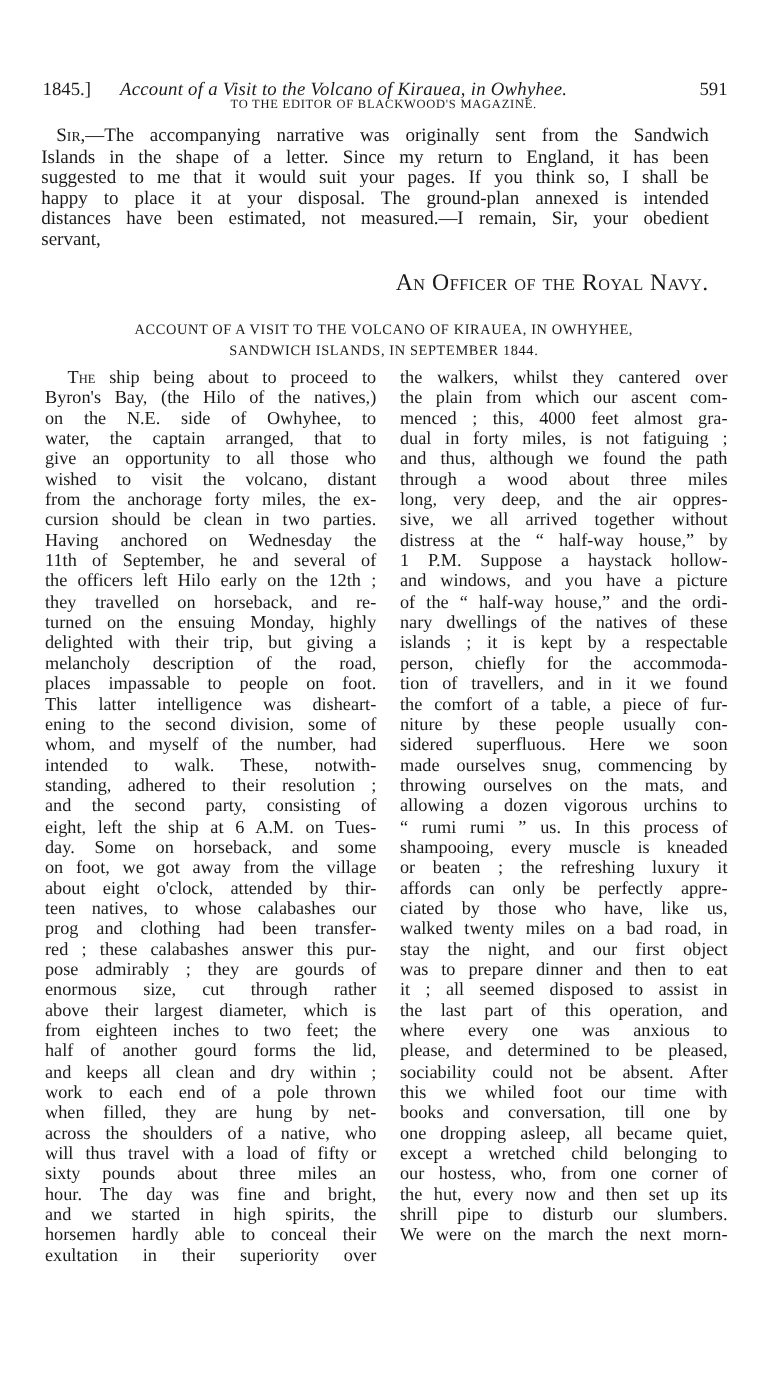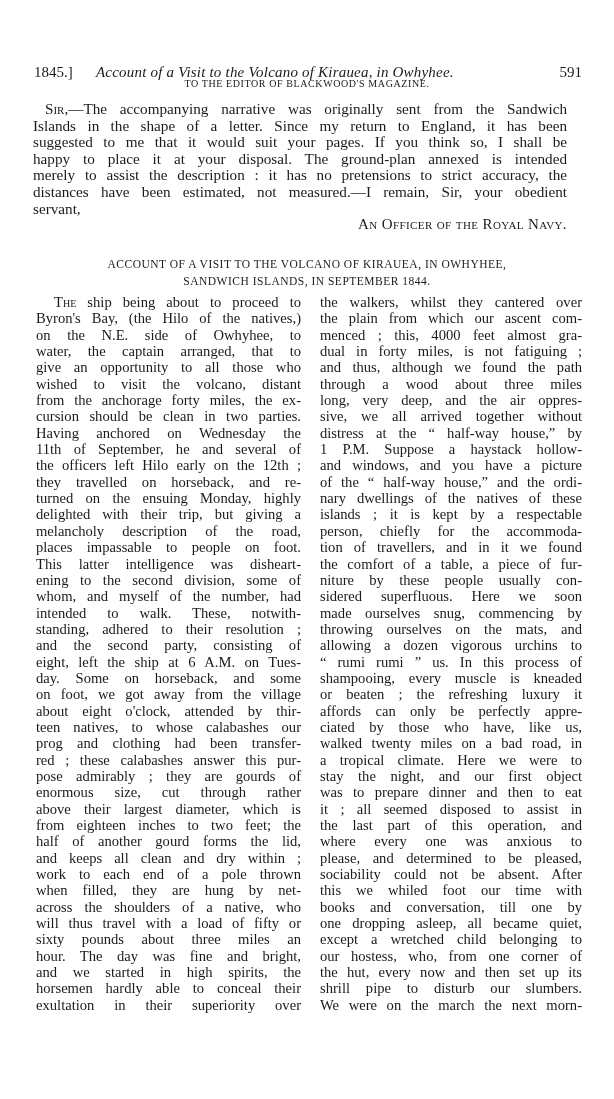--- a/index.html
+++ b/index.html
@@ -15,21 +15,21 @@
 
   .editor-head { position: absolute; top: 78px; left: 0; width: 614px; text-align: center;
                  font-size: 10px; letter-spacing: 0.6px; }
 
   .letter { position: absolute; top: 101px; left: 33px; width: 534px; font-size: 15.2px; line-height: 16.6px; }
   .letter .ln { display: block; text-align: justify; text-align-last: justify; white-space: nowrap; }
   .letter .ln.last { text-align-last: left; }
   .letter .ln:first-child { padding-left: 12px; }
   .sc { font-variant: small-caps; }
 
-  .signature { position: absolute; top: 216px; right: 47px; font-size: 15px;
+  .signature { position: absolute; top: 216px; right: 47px; font-size: 19px;
                font-variant: small-caps; letter-spacing: 0.4px; }
 
   .article-title { position: absolute; top: 256px; left: 0; width: 614px; text-align: center;
                    font-size: 11.5px; letter-spacing: 0.5px; line-height: 17px; }
   .article-title .ln { display: block; }
 
   .col { position: absolute; top: 294px; font-size: 14.6px; line-height: 16.35px; }
   .col-left { left: 36px; width: 265px; }
   .col-right { left: 320px; width: 262px; }
   .col .ln { display: block; text-align: justify; text-align-last: justify; white-space: nowrap; }
@@ -46,21 +46,20 @@
     <span class="rh-page">591</span>
   </div>
 
   <div class="editor-head">TO THE EDITOR OF BLACKWOOD'S MAGAZINE.</div>
 
   <div class="letter">
     <span class="ln"><span class="sc">Sir,</span><span>—The accompanying narrative was originally sent from the Sandwich</span></span>
     <span class="ln">Islands in the shape of a letter.  Since my return to England, it has been</span>
     <span class="ln">suggested to me that it would suit your pages.  If you think so, I shall be</span>
     <span class="ln">happy to place it at your disposal.  The ground-plan annexed is intended</span>
-    <span class="ln">merely to assist the description : it has no pretensions to strict accuracy, the</span>
     <span class="ln">distances have been estimated, not measured.—I remain, Sir, your obedient</span>
     <span class="ln last">servant,</span>
   </div>
 
   <div class="signature">An Officer of the Royal Navy.</div>
 
   <div class="article-title">
     <span class="ln">ACCOUNT OF A VISIT TO THE VOLCANO OF KIRAUEA, IN OWHYHEE,</span>
     <span class="ln">SANDWICH ISLANDS, IN SEPTEMBER 1844.</span>
   </div>
@@ -133,21 +132,20 @@
       <span class="ln">sidered superfluous.  Here we soon</span>
       <span class="ln">made ourselves snug, commencing by</span>
       <span class="ln">throwing ourselves on the mats, and</span>
       <span class="ln">allowing a dozen vigorous urchins to</span>
       <span class="ln">“ rumi rumi ” us.  In this process of</span>
       <span class="ln">shampooing, every muscle is kneaded</span>
       <span class="ln">or beaten ; the refreshing luxury it</span>
       <span class="ln">affords can only be perfectly appre-</span>
       <span class="ln">ciated by those who have, like us,</span>
       <span class="ln">walked twenty miles on a bad road, in</span>
-      <span class="ln">a tropical climate.  Here we were to</span>
       <span class="ln">stay the night, and our first object</span>
       <span class="ln">was to prepare dinner and then to eat</span>
       <span class="ln">it ; all seemed disposed to assist in</span>
       <span class="ln">the last part of this operation, and</span>
       <span class="ln">where every one was anxious to</span>
       <span class="ln">please, and determined to be pleased,</span>
       <span class="ln">sociability could not be absent.  After</span>
       <span class="ln">this we whiled foot our time with</span>
       <span class="ln">books and conversation, till one by</span>
       <span class="ln">one dropping asleep, all became quiet,</span>

